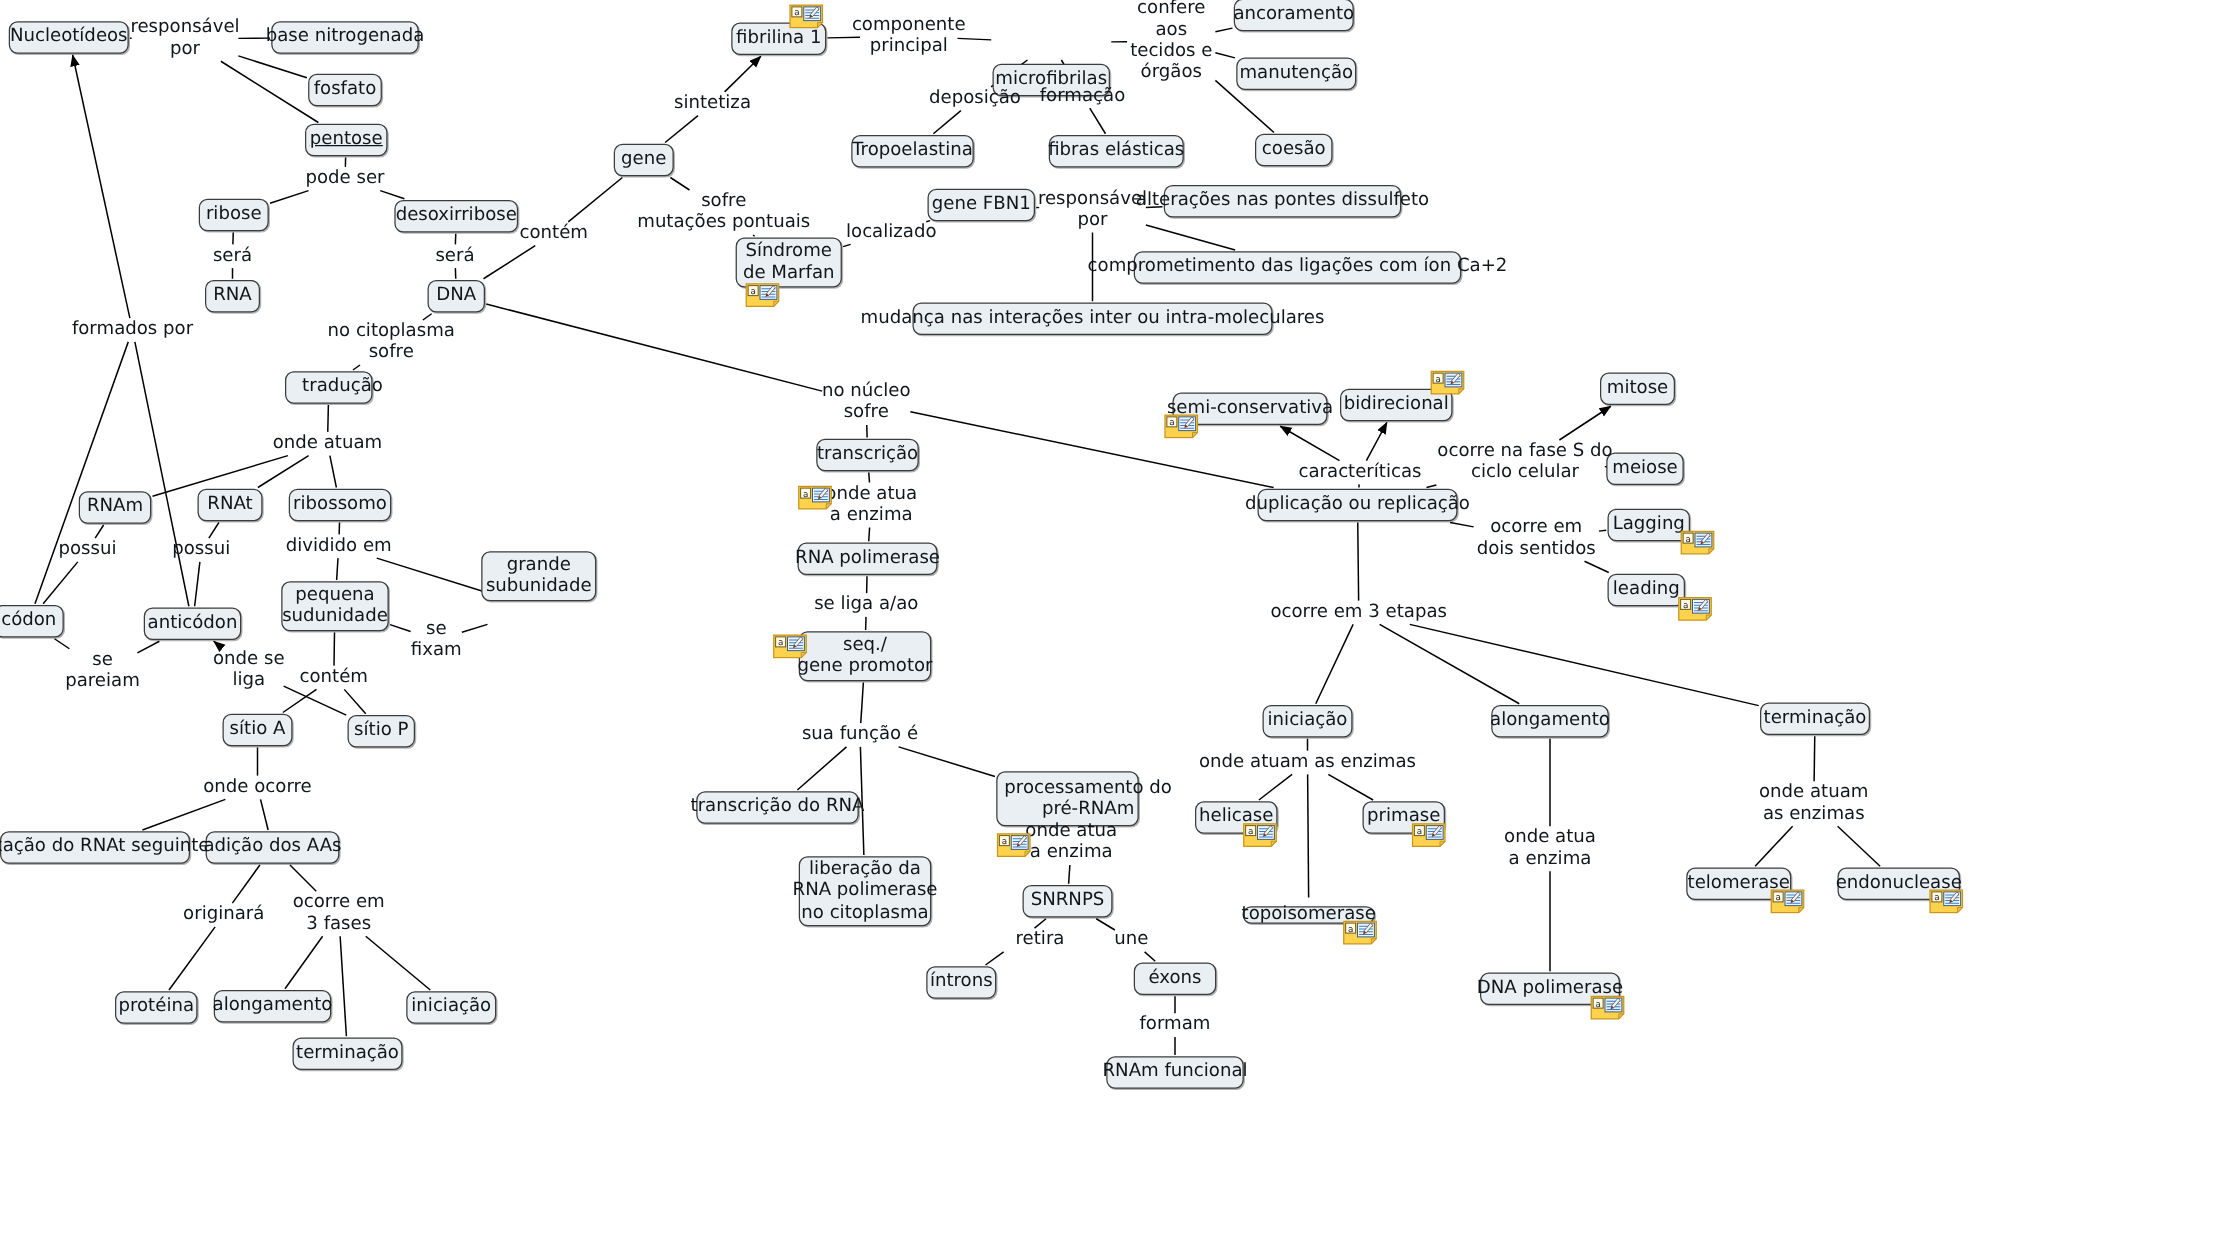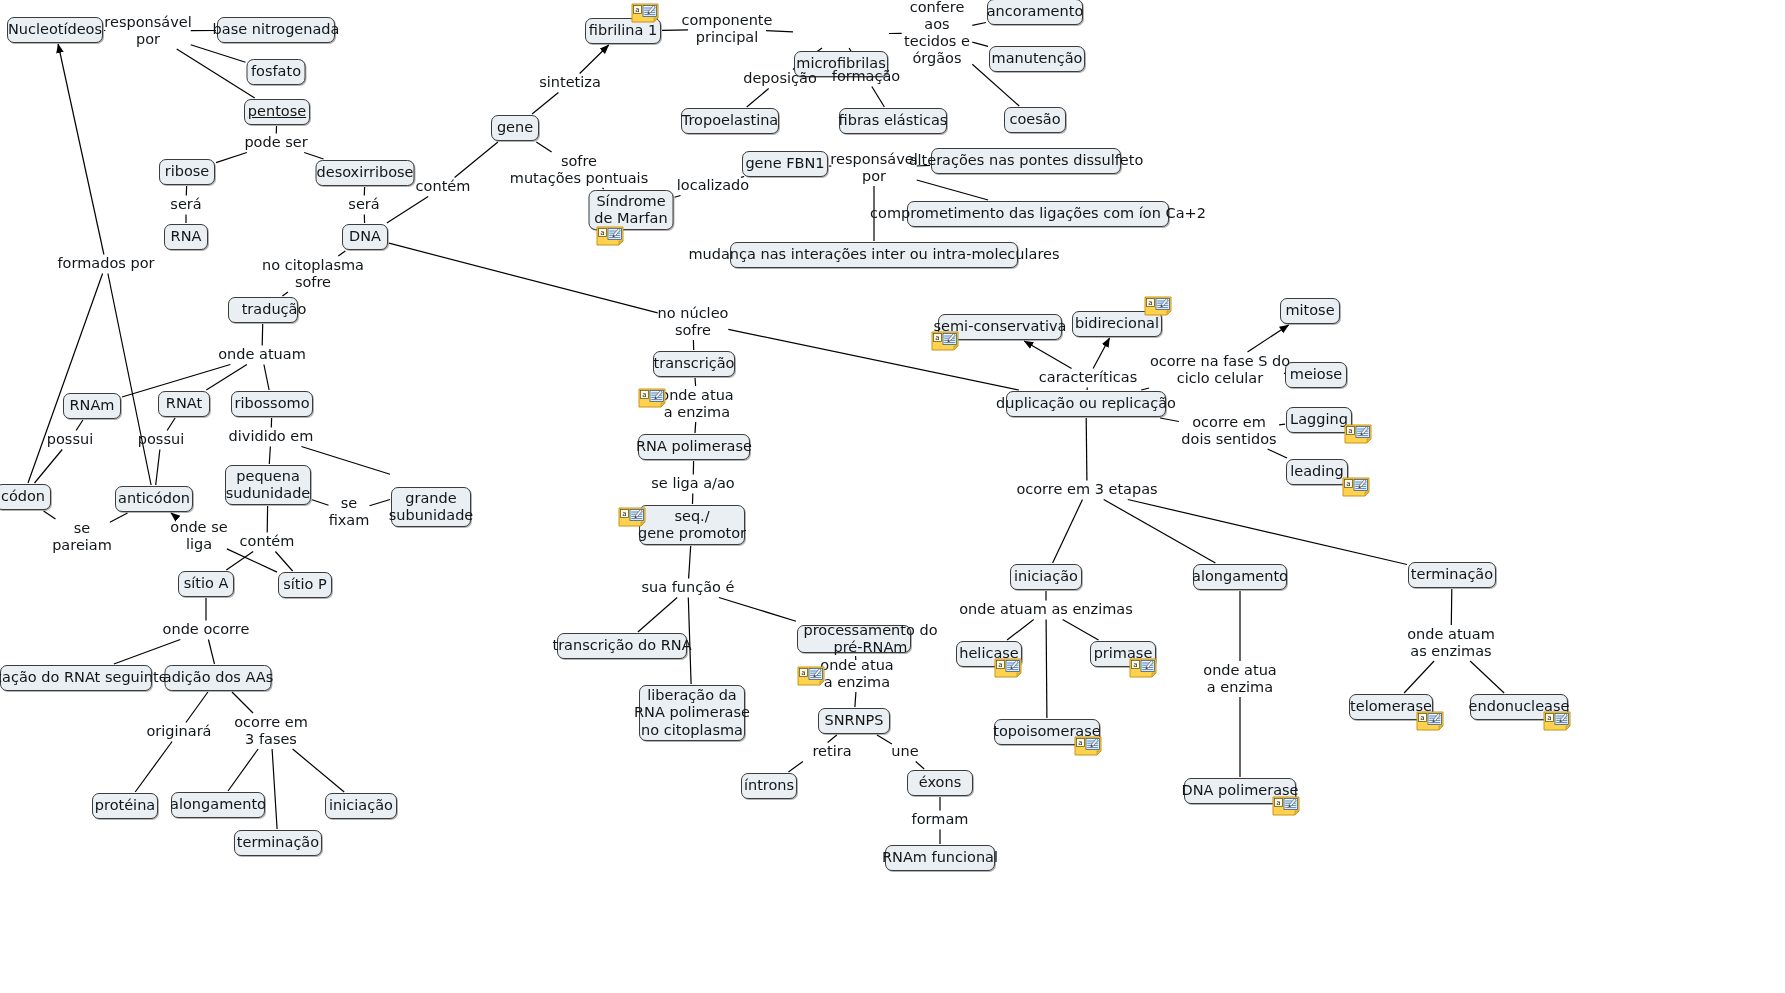--- a/index.html
+++ b/index.html
@@ -192,21 +192,21 @@
       <div class="node" style="left: 186px; top: 237px; width: 44px; height: 26px;">RNA</div>
       <div class="node" style="left: 365px; top: 237px; width: 46px; height: 26px;">DNA</div>
       <div class="node" style="left: 263px; top: 310px; width: 70px; height: 26px; padding-left: 31px;">tradução</div>
       <div class="node" style="left: 92px; top: 406px; width: 58px; height: 26px;">RNAm</div>
       <div class="node" style="left: 184px; top: 404px; width: 52px; height: 26px;">RNAt</div>
       <div class="node" style="left: 272px; top: 404px; width: 82px; height: 26px;">ribossomo</div>
       <div class="node" style="left: 23px; top: 497px; width: 56px; height: 26px;">códon</div>
       <div class="node" style="left: 154px; top: 499px; width: 78px; height: 26px;">anticódon</div>
       <div class="node" style="left: 268px; top: 485px; width: 86px; height: 40px;">pequena
 sudunidade</div>
-      <div class="node" style="left: 431px; top: 507px; width: 80px; height: 40px;">grande
+      <div class="node" style="left: 431px; top: 461px; width: 92px; height: 40px;">grande
 subunidade</div>
       <div class="node" style="left: 206px; top: 584px; width: 56px; height: 26px;">sítio A</div>
       <div class="node" style="left: 305px; top: 585px; width: 54px; height: 26px;">sítio P</div>
       <div class="node" style="left: 76px; top: 678px; width: 152px; height: 26px;">fixação do RNAt seguinte</div>
       <div class="node" style="left: 218px; top: 678px; width: 107px; height: 26px;">adição dos AAs</div>
       <div class="node" style="left: 125px; top: 806px; width: 66px; height: 26px;">protéina</div>
       <div class="node" style="left: 218px; top: 805px; width: 94px; height: 26px;">alongamento</div>
       <div class="node" style="left: 361px; top: 806px; width: 72px; height: 26px;">iniciação</div>
       <div class="node" style="left: 278px; top: 843px; width: 88px; height: 26px;">terminação</div>
       <div class="node" style="left: 515px; top: 128px; width: 48px; height: 26px;">gene</div>
@@ -221,42 +221,42 @@
       <div class="node" style="left: 1035px; top: 120px; width: 62px; height: 26px;">coesão</div>
       <div class="node" style="left: 785px; top: 164px; width: 86px; height: 26px;">gene FBN1</div>
       <div class="node" style="left: 1026px; top: 161px; width: 190px; height: 26px;">alterações nas pontes dissulfeto</div>
       <div class="node" style="left: 1038px; top: 214px; width: 262px; height: 26px;">comprometimento das ligações com íon Ca+2</div>
       <div class="node" style="left: 874px; top: 255px; width: 288px; height: 26px;">mudança nas interações inter ou intra-moleculares</div>
       <div class="node" style="left: 694px; top: 364px; width: 82px; height: 26px;">transcrição</div>
       <div class="node" style="left: 694px; top: 447px; width: 112px; height: 26px;">RNA polimerase</div>
       <div class="node" style="left: 692px; top: 525px; width: 106px; height: 40px;">seq./
 gene promotor</div>
       <div class="node" style="left: 622px; top: 646px; width: 130px; height: 26px;">transcrição do RNA</div>
-      <div class="node" style="left: 854px; top: 639px; width: 114px; height: 28px; padding-left: 42px;">processamento do
+      <div class="node" style="left: 854px; top: 639px; width: 114px; height: 44px; padding-left: 42px;">processamento do
 pré-RNAm</div>
       <div class="node" style="left: 692px; top: 713px; width: 106px; height: 56px;">liberação da
 RNA polimerase
 no citoplasma</div>
       <div class="node" style="left: 854px; top: 721px; width: 72px; height: 26px;">SNRNPS</div>
       <div class="node" style="left: 769px; top: 786px; width: 56px; height: 26px;">íntrons</div>
       <div class="node" style="left: 940px; top: 783px; width: 66px; height: 26px;">éxons</div>
       <div class="node" style="left: 940px; top: 858px; width: 110px; height: 26px;">RNAm funcional</div>
       <div class="node" style="left: 1000px; top: 327px; width: 124px; height: 26px;">semi-conservativa</div>
       <div class="node" style="left: 1117px; top: 324px; width: 90px; height: 26px;">bidirecional</div>
       <div class="node" style="left: 1310px; top: 311px; width: 60px; height: 26px;">mitose</div>
       <div class="node" style="left: 1316px; top: 375px; width: 62px; height: 26px;">meiose</div>
       <div class="node" style="left: 1086px; top: 404px; width: 160px; height: 26px;">duplicação ou replicação</div>
       <div class="node" style="left: 1319px; top: 420px; width: 66px; height: 26px;">Lagging</div>
       <div class="node" style="left: 1317px; top: 472px; width: 62px; height: 26px;">leading</div>
       <div class="node" style="left: 1046px; top: 577px; width: 72px; height: 26px;">iniciação</div>
       <div class="node" style="left: 1240px; top: 577px; width: 94px; height: 26px;">alongamento</div>
       <div class="node" style="left: 1452px; top: 575px; width: 88px; height: 26px;">terminação</div>
       <div class="node" style="left: 989px; top: 654px; width: 66px; height: 26px;">helicase</div>
       <div class="node" style="left: 1123px; top: 654px; width: 66px; height: 26px;">primase</div>
-      <div class="node" style="left: 1047px; top: 732px; width: 106px; height: 26px;">topoisomerase</div>
+      <div class="node" style="left: 1047px; top: 732px; width: 106px; height: 14px;">topoisomerase</div>
       <div class="node" style="left: 1240px; top: 791px; width: 112px; height: 26px;">DNA polimerase</div>
       <div class="node" style="left: 1391px; top: 707px; width: 84px; height: 26px;">telomerase</div>
       <div class="node" style="left: 1519px; top: 707px; width: 98px; height: 26px;">endonuclease</div>
     </div>
   <div id="labels-layer">
       <div class="linklabel" style="left: 148px; top: 31px;">responsável
 por</div>
       <div class="linklabel" style="left: 276px; top: 143px;">pode ser</div>
       <div class="linklabel" style="left: 186px; top: 205px;">será</div>
       <div class="linklabel" style="left: 364px; top: 205px;">será</div>

